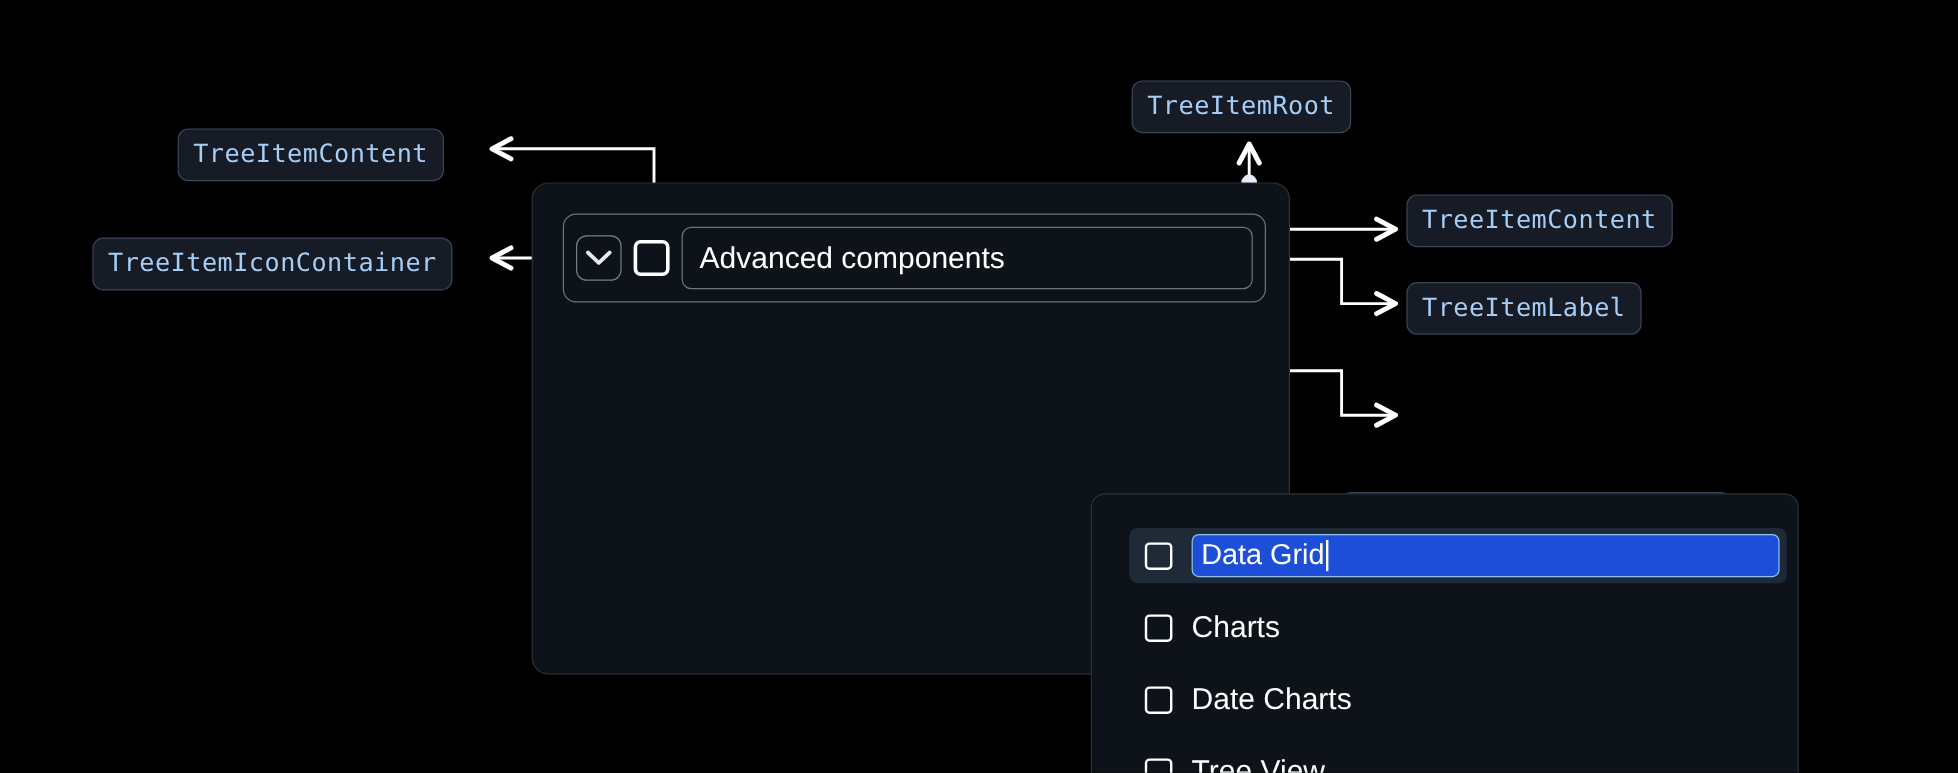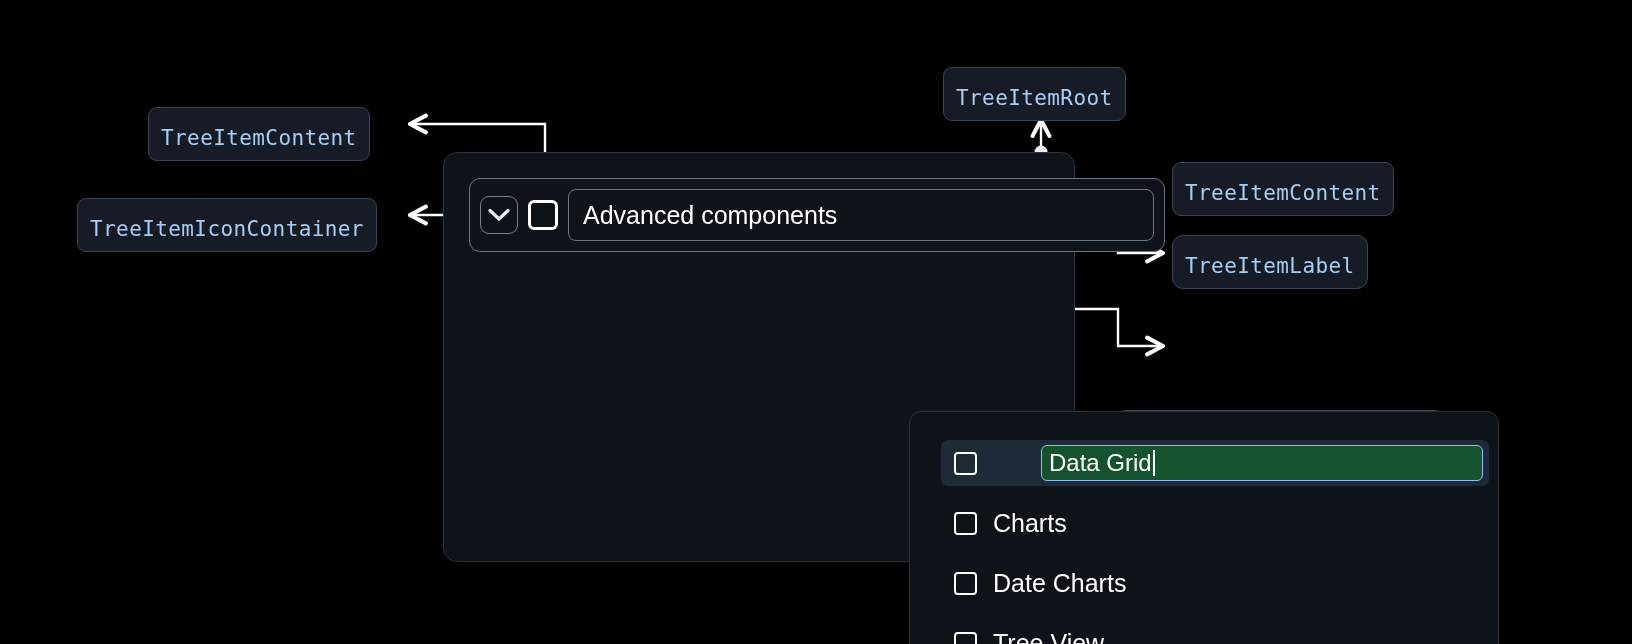--- a/index.html
+++ b/index.html
@@ -16,40 +16,40 @@
   .badge {
     position:absolute;
     background:#161b26;
     border:1.5px solid #3a4558;
     border-radius:9px;
     color:#a5cdf5;
     font-family:"DejaVu Sans Mono", monospace;
     font-size:21px;
     letter-spacing:0.4px;
     line-height:1;
-    padding:20px 12px 11px;
+    padding:10px 12px 11px;
     white-space:nowrap;
   }
 
   
   #wires { position:absolute; inset:0; pointer-events:none; }
 
   
   .tree-root {
     position:absolute;
     left:443px; top:152px;
     width:632px; height:410px;
     background:#0e1319;
     border:1.5px solid #2b313a;
     border-radius:14px;
   }
   .tree-content {
     position:absolute;
     left:25px; top:25px;
-    width:696px; height:74px;
+    width:586px; height:74px;
     background:#0e1319;
     border:1.5px solid #6d747d;
     border-radius:11px;
     display:flex;
     align-items:center;
     padding:0 10px;
     gap:10px;
   }
   .icon-container {
     width:38px; height:38px;
@@ -102,28 +102,27 @@
   }
   .item-text {
     color:#ffffff;
     font-size:25px;
     line-height:1;
   }
   .label-input {
     flex:1 1 auto;
     height:36px;
     margin-right:6px;
-    background:#14532d;
+    background:#1d4ed8;
     border:1.5px solid #8ec3f0;
     border-radius:6px;
     display:flex; align-items:center;
     padding:0 7px;
     color:#fff;
     font-size:24px;
-    margin-left:48px;
   }
   .caret {
     display:inline-block;
     width:2px; height:26px;
     background:#fff;
     margin-left:1px;
   }
 </style>
 </head>
 <body>
@@ -165,21 +164,21 @@
   </svg>
 
   <div class="badge" style="left:148px; top:107px;">TreeItemContent</div>
 
   <div class="badge" style="left:77px; top:198px;">TreeItemIconContainer</div>
 
   <div class="badge" style="left:943px; top:67px;">TreeItemRoot</div>
 
   <div class="badge" style="left:1172px; top:162px;">TreeItemContent</div>
 
-  <div class="badge" style="left:1172px; top:235px;border-radius:11px;">TreeItemLabel</div>
+  <div class="badge" style="left:1172px; top:235px;">TreeItemLabel</div>
 
 
   <div class="badge" style="left:1117px; top:410px;">TreeItemGroupTransition</div>
 
   <div class="tree-root">
 
     <div class="tree-content">
 
       <div class="icon-container">
         <svg class="chev" width="22" height="14" viewBox="0 0 22 14">

